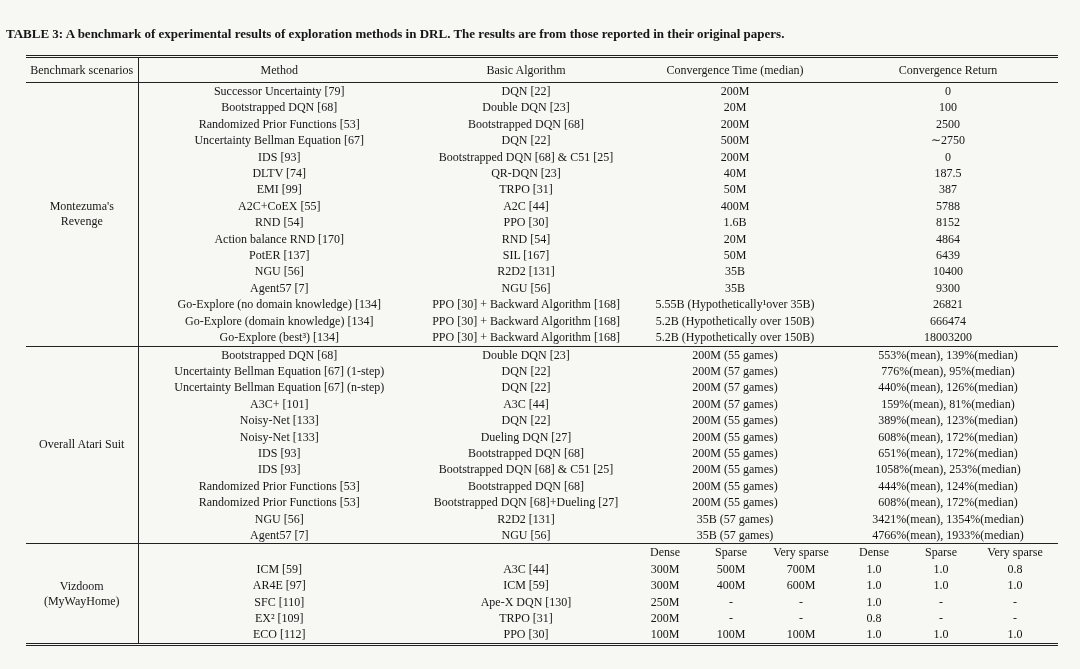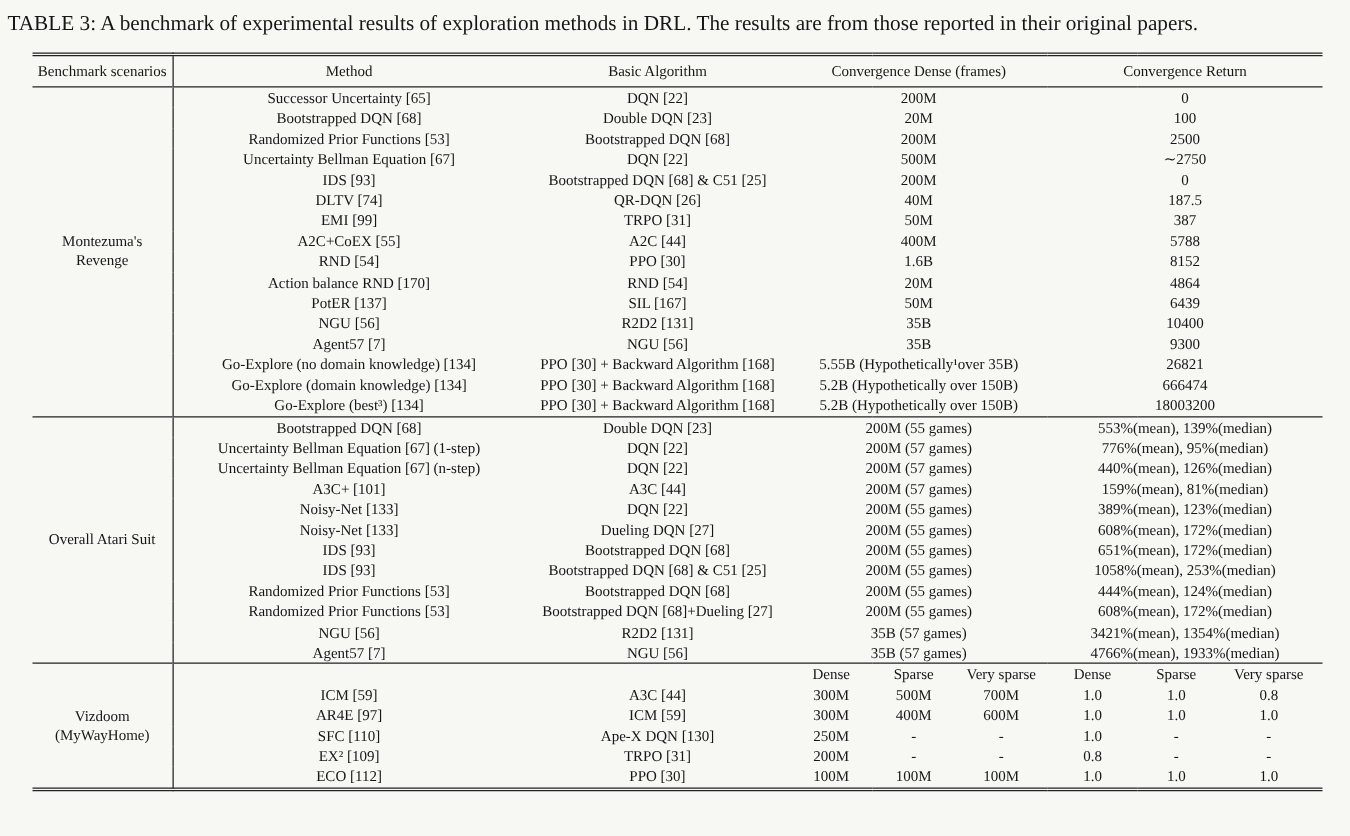--- a/index.html
+++ b/index.html
@@ -4,23 +4,24 @@
 <style>
   * { margin:0; padding:0; box-sizing:border-box; }
   html,body { width:1080px; height:669px; }
   body {
     background:#f7f7f4;
     font-family:"Liberation Serif", serif;
     color:#161616;
     overflow:hidden;
   }
   .caption {
-    font-size:17px;
-    padding:9px 6px 0 6px;
+    font-size:13px;
+    padding:26px 6px 0 6px;
     white-space:nowrap;
+    font-weight:bold;
   }
   .table-wrap { margin:13px 24px 0 26px; }
   table {
     width:100%;
     border-collapse:collapse;
     table-layout:fixed;
     font-size:12px;
     border-top:3px double #222;
     border-bottom:3px double #222;
   }
@@ -60,28 +61,28 @@
         <col style="width:74px">
         <col style="width:72px">
         <col style="width:62px">
         <col style="width:86px">
       </colgroup>
       <thead>
         <tr>
           <th class="scenario-col">Benchmark scenarios</th>
           <th>Method</th>
           <th>Basic Algorithm</th>
-          <th colspan="3">Convergence Dense (frames)</th>
+          <th colspan="3">Convergence Time (median)</th>
           <th colspan="3">Convergence Return</th>
         </tr>
       </thead>
     <tbody>
           <tr>
             <td class="scenario-cell" rowspan="16">Montezuma's Revenge</td>
-            <td>Successor Uncertainty [65]</td>
+            <td>Successor Uncertainty [79]</td>
             <td>DQN [22]</td>
             <td colspan="3">200M</td>
             <td colspan="3">0</td>
           </tr>
           <tr>
             <td>Bootstrapped DQN [68]</td>
             <td>Double DQN [23]</td>
             <td colspan="3">20M</td>
             <td colspan="3">100</td>
           </tr>
@@ -98,21 +99,21 @@
             <td colspan="3">∼2750</td>
           </tr>
           <tr>
             <td>IDS [93]</td>
             <td>Bootstrapped DQN [68] &amp; C51 [25]</td>
             <td colspan="3">200M</td>
             <td colspan="3">0</td>
           </tr>
           <tr>
             <td>DLTV [74]</td>
-            <td>QR-DQN [26]</td>
+            <td>QR-DQN [23]</td>
             <td colspan="3">40M</td>
             <td colspan="3">187.5</td>
           </tr>
           <tr>
             <td>EMI [99]</td>
             <td>TRPO [31]</td>
             <td colspan="3">50M</td>
             <td colspan="3">387</td>
           </tr>
           <tr>

